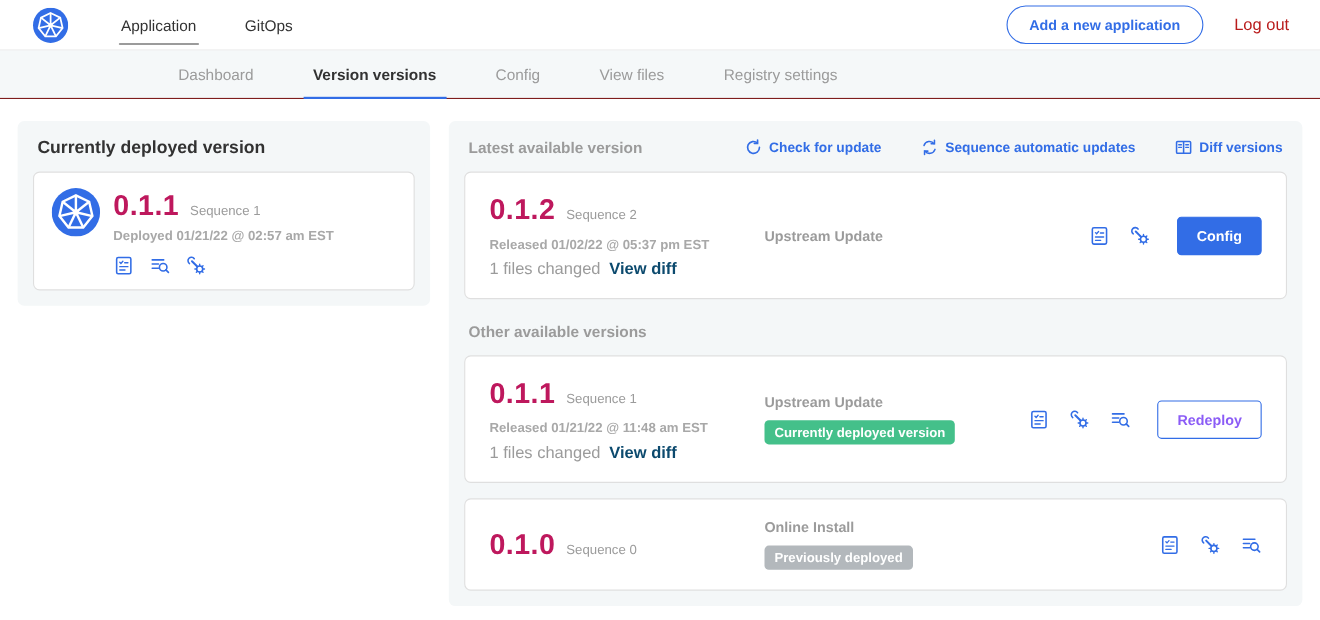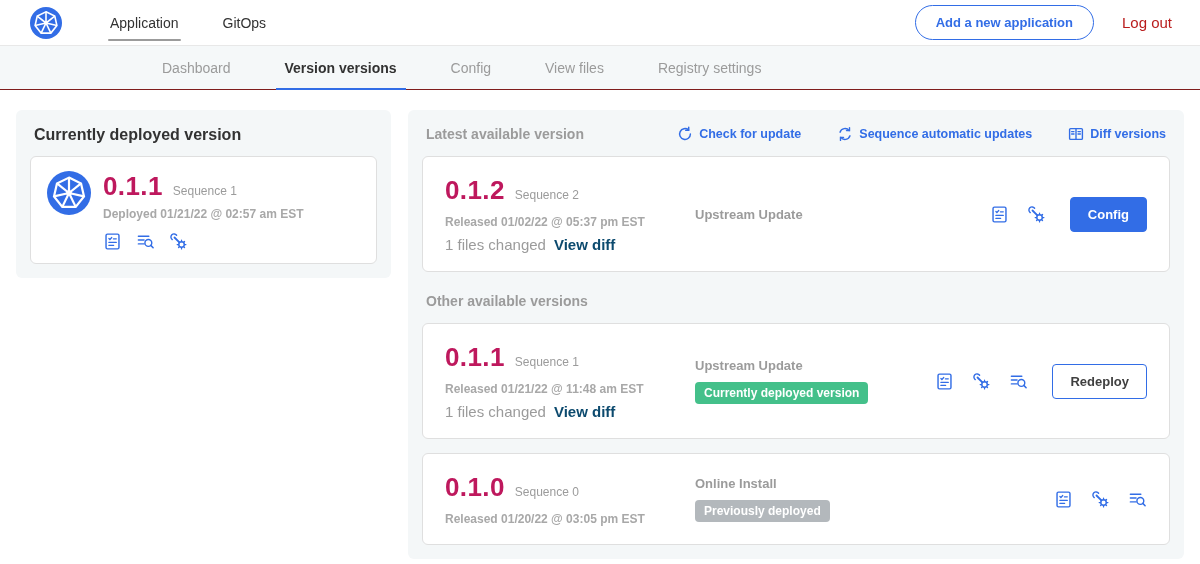--- a/index.html
+++ b/index.html
@@ -54,21 +54,21 @@
   .vc-mid { flex:1; }
   .vc-right { display:flex; align-items:center; gap:18px; }
   .vc-released { font-size:12px; font-weight:bold; color:#a8a8a8; margin-top:9px; }
   .vc-files { font-size:15px; color:#9b9b9b; margin-top:7px; display:flex; gap:8px; align-items:baseline; }
   .view-diff { color:#0c4a6e; font-weight:bold; cursor:pointer; }
   .vc-source { font-size:13px; font-weight:bold; color:#9b9b9b; }
   .badge { display:inline-block; margin-top:9px; font-size:12px; font-weight:bold; color:#fff; padding:4px 9px; border-radius:4px; }
   .badge-green { background:#44c08a; }
   .badge-gray { background:#b3b8bc; }
   .deploy-btn { font-family:inherit; background:#326de6; color:#fff; border:1px solid #326de6; font-size:13px; font-weight:bold; padding:9px 17px; border-radius:4px; cursor:pointer; margin-left:6px; }
-  .redeploy-btn { background:#fff; color:#404040; }
+  .redeploy-btn { background:#fff; color:#8b5cf6; }
   .other-title { font-size:14px; font-weight:bold; color:#9b9b9b; padding:21px 4px 14px; }
   .card-gap { height:14px; }
 </style>
 </head>
 <body>
 
 <header class="topbar">
   <span class="k8s-logo">
     <svg viewBox="0 0 20 20">
       <circle cx="10" cy="10" r="10" fill="#326de6"></circle>
@@ -267,21 +267,20 @@
     </div>
 
     <div class="card-gap"></div>
 
     <div class="version-card">
       <div class="vc-left">
         <div class="ver-row">
           <span class="ver-num">0.1.0</span>
           <span class="seq-label">Sequence 0</span>
         </div>
-        <div class="vc-released">Released 01/20/22 @ 03:05 pm EST</div>
       </div>
       <div class="vc-mid">
         <div class="vc-source">Online Install</div>
         <span class="badge badge-gray">Previously deployed</span>
       </div>
       <div class="vc-right">
         <svg class="icon20" viewBox="0 0 20 20">
           <rect x="3.2" y="2.2" width="13.6" height="15.6" rx="1.5" fill="none" stroke="#326de6" stroke-width="1.5"></rect>
           <path d="M6.2 6.8l1.1 1.1 1.9-2.1 M10.9 7.2h3.1 M6.2 11h7.8 M6.2 14.2h5" fill="none" stroke="#326de6" stroke-width="1.3" stroke-linecap="round"></path>
         </svg>

